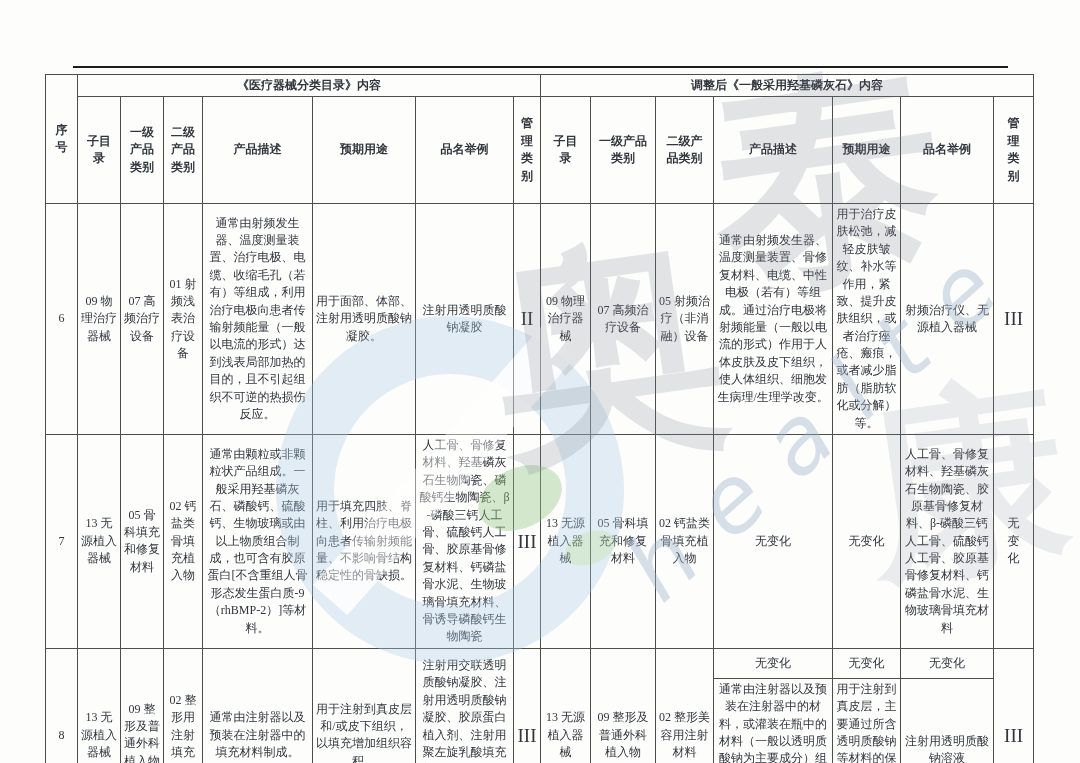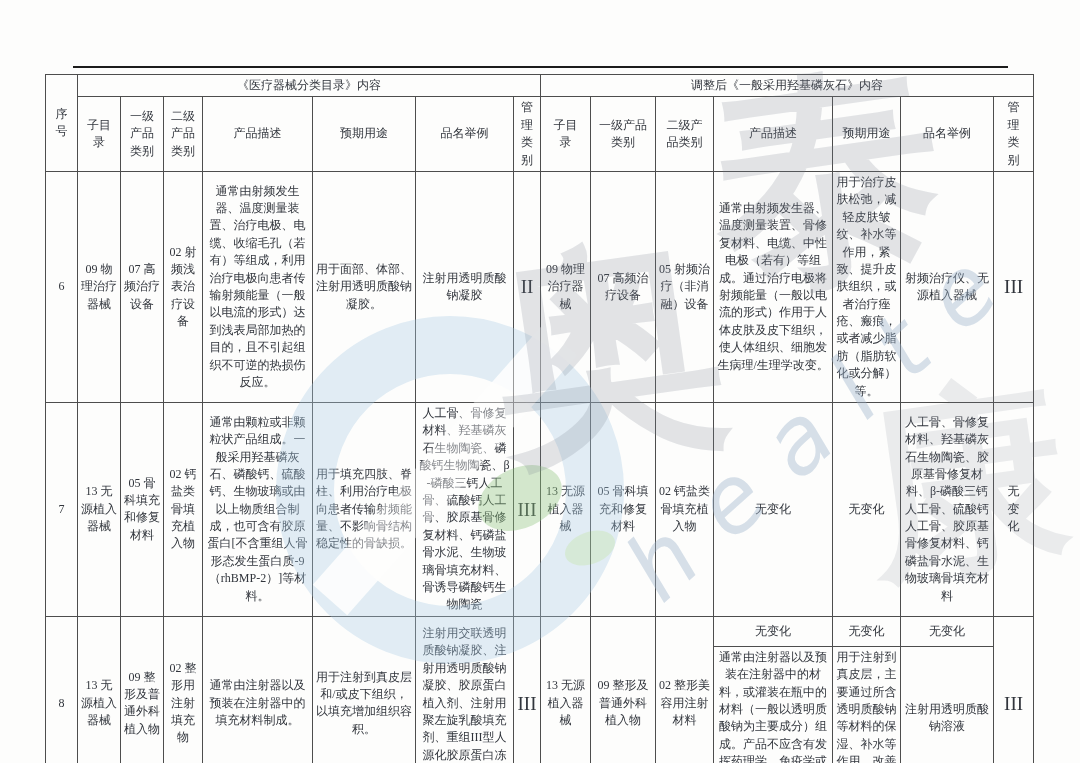--- a/index.html
+++ b/index.html
@@ -18,22 +18,22 @@
     border-collapse:collapse;table-layout:fixed;
     font-size:12px;line-height:1.45;
   }
   table.doc td,table.doc th{
     border:1px solid #4d4d4d;
     padding:2px 3px;
     vertical-align:middle;text-align:center;
     word-break:break-all;overflow:hidden;
     font-weight:normal;
   }
-  table.doc th{font-weight:normal;}
-  .stack1{max-width:1.15em;margin:0 auto;}
+  table.doc th{font-weight:bold;}
+  .stack1{max-width:1.15em;margin:16px auto;}
   .stack2{max-width:2.3em;margin:0 auto;}
   .stack3{max-width:3.4em;margin:0 auto;}
   .roman{font-size:19px;letter-spacing:0px;}
   .wm{
     position:absolute;left:0;top:0;width:1080px;height:763px;
     pointer-events:none;z-index:5;
   }
 </style>
 </head>
 <body>
@@ -96,21 +96,21 @@
     <th>品名举例</th>
     <th>
           <div class="stack1">管理类别</div>
         </th>
   </tr>
 
   <tr style="height:185px">
     <td>6</td>
     <td>09 物理治疗器械</td>
     <td>07 高频治疗设备</td>
-    <td>02 射频浅表治疗设备</td>
+    <td>01 射频浅表治疗设备</td>
     <td>通常由射频发生器、温度测量装置、治疗电极、电缆、收缩毛孔（若有）等组成，利用治疗电极向患者传输射频能量（一般以电流的形式）达到浅表局部加热的目的，且不引起组织不可逆的热损伤反应。</td>
     <td>用于面部、体部、注射用透明质酸钠凝胶。</td>
     <td>注射用透明质酸钠凝胶</td>
     <td class="roman">II</td>
     <td>09 物理治疗器械</td>
     <td>07 高频治疗设备</td>
     <td>05 射频治疗（非消融）设备</td>
     <td>通常由射频发生器、温度测量装置、骨修复材料、电缆、中性电极（若有）等组成。通过治疗电极将射频能量（一般以电流的形式）作用于人体皮肤及皮下组织，使人体组织、细胞发生病理/生理学改变。</td>
     <td>用于治疗皮肤松弛，减轻皮肤皱纹、补水等作用，紧致、提升皮肤组织，或者治疗痤疮、瘢痕，或者减少脂肪（脂肪软化或分解）等。</td>
     <td>射频治疗仪、无源植入器械</td>

